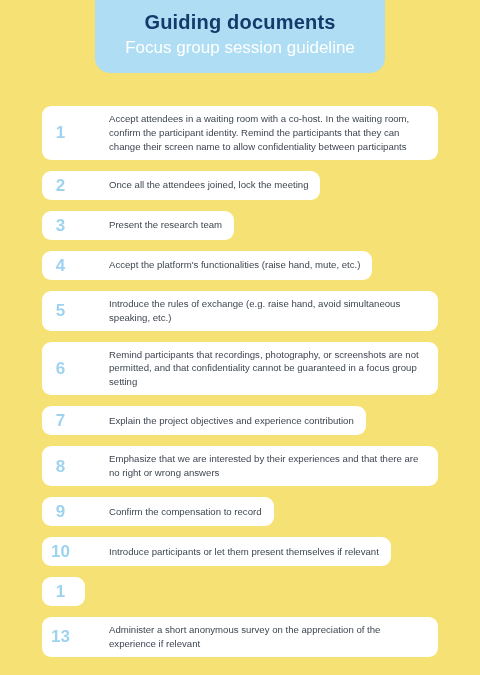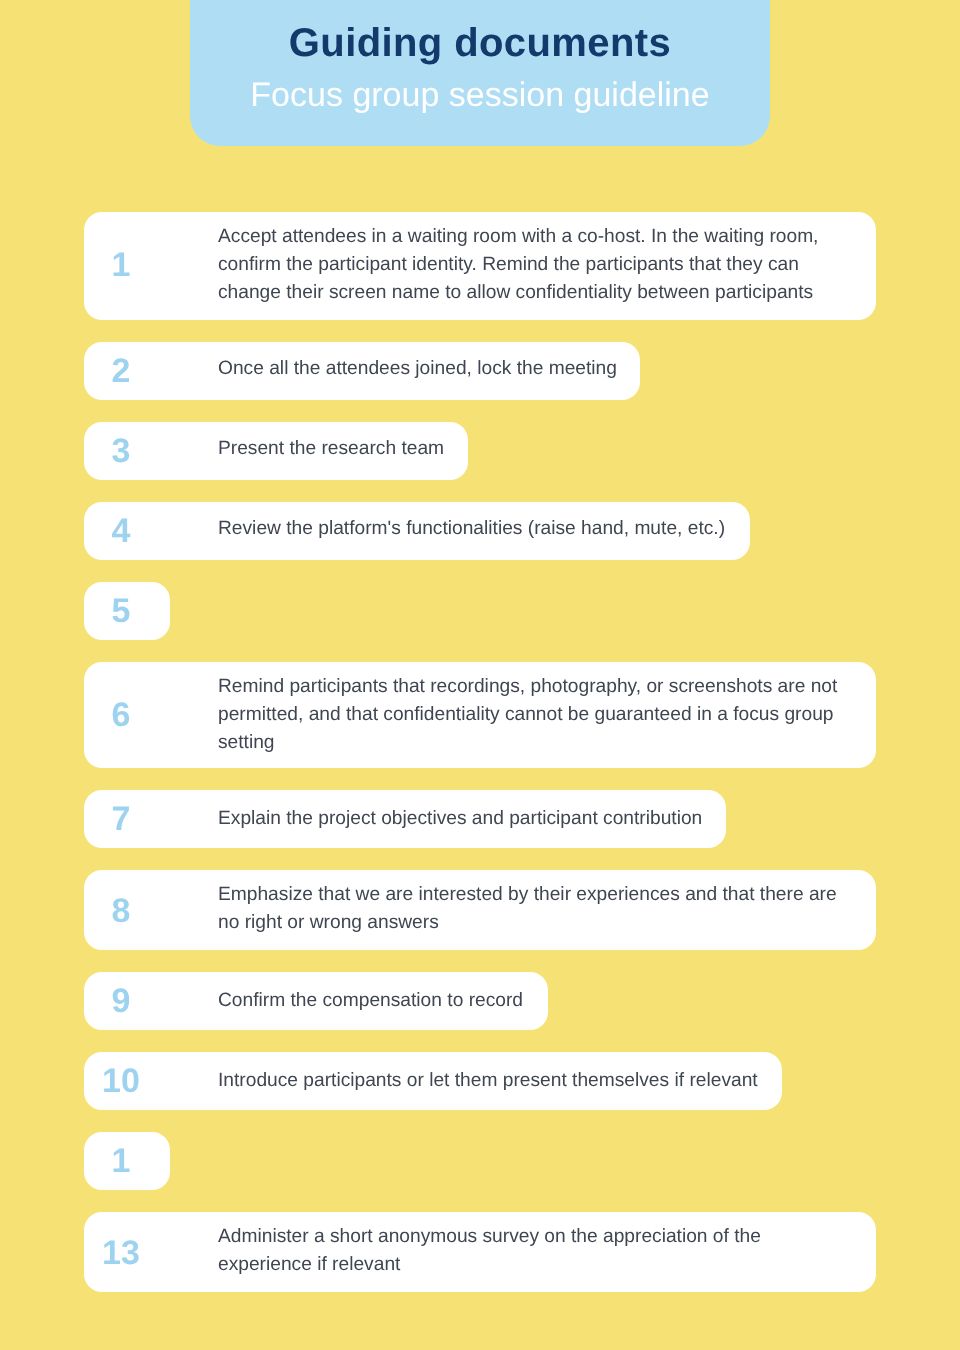--- a/index.html
+++ b/index.html
@@ -126,38 +126,39 @@
       </div>
       <div class="step-row">
         <div class="step-pill">
           <div class="step-num">3</div>
           <div class="step-text">Present the research team</div>
         </div>
       </div>
       <div class="step-row">
         <div class="step-pill">
           <div class="step-num">4</div>
-          <div class="step-text">Review the platform's functionalities (raise hand, mute, etc.)</div>
+          <div class="step-text">Accept the platform's functionalities (raise hand, mute, etc.)</div>
         </div>
       </div>
       <div class="step-row">
         <div class="step-pill">
           <div class="step-num">5</div>
+          <div class="step-text">Introduce the rules of exchange (e.g. raise hand, avoid simultaneous speaking, etc.)</div>
         </div>
       </div>
       <div class="step-row">
         <div class="step-pill full">
           <div class="step-num">6</div>
           <div class="step-text">Remind participants that recordings, photography, or screenshots are not permitted, and that confidentiality cannot be guaranteed in a focus group setting</div>
         </div>
       </div>
       <div class="step-row">
         <div class="step-pill">
           <div class="step-num">7</div>
-          <div class="step-text">Explain the project objectives and participant contribution</div>
+          <div class="step-text">Explain the project objectives and experience contribution</div>
         </div>
       </div>
       <div class="step-row">
         <div class="step-pill">
           <div class="step-num">8</div>
           <div class="step-text">Emphasize that we are interested by their experiences and that there are no right or wrong answers</div>
         </div>
       </div>
       <div class="step-row">
         <div class="step-pill">

